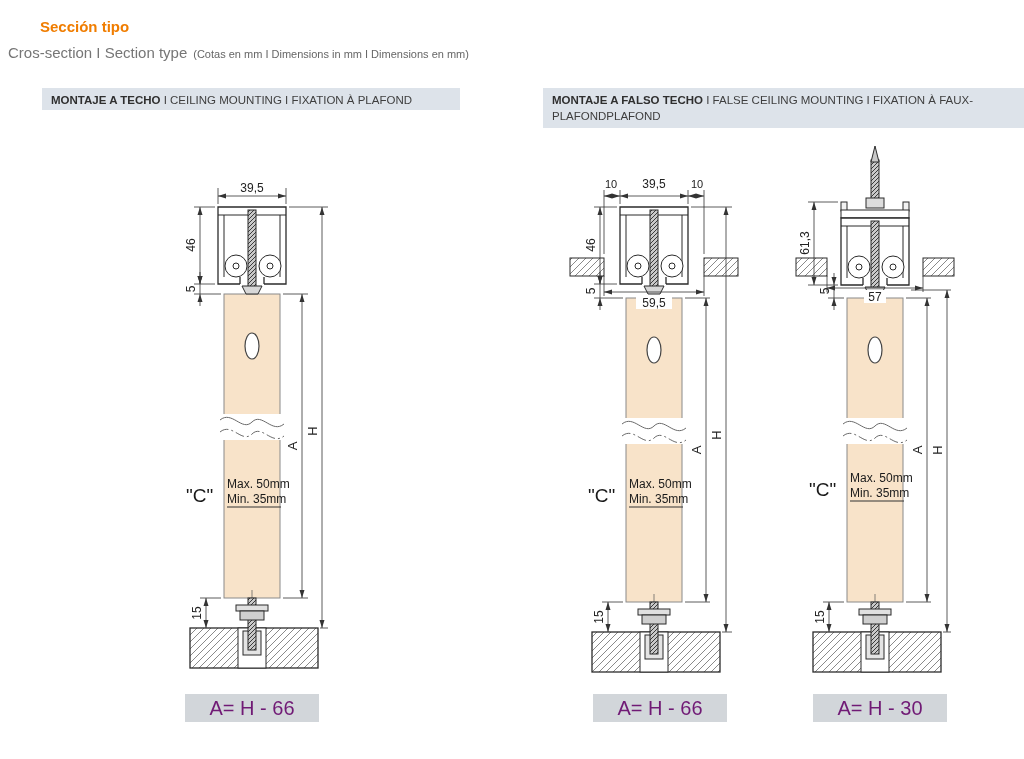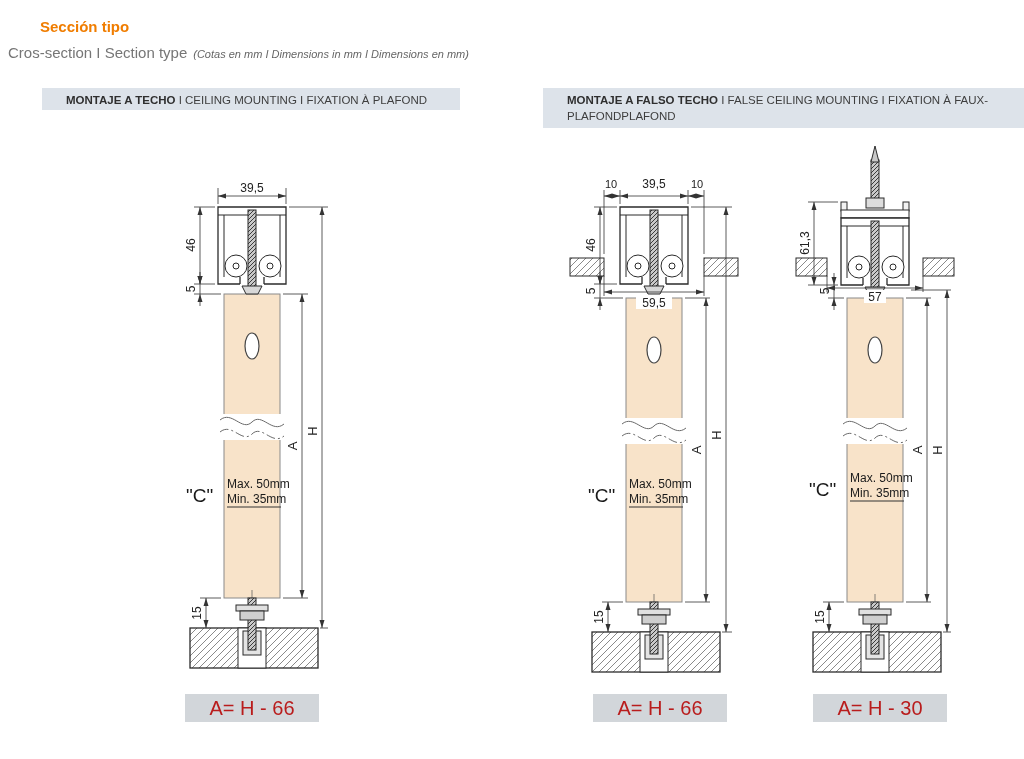--- a/index.html
+++ b/index.html
@@ -1,30 +1,30 @@
 <!DOCTYPE html>
 <html><head>
 <meta charset="utf-8">
 <style>
   * { margin:0; padding:0; box-sizing:border-box; }
   html,body { background:#ffffff; }
   .canvas { position:relative; width:1024px; height:759px; background:#fff;
             font-family:"Liberation Sans", sans-serif; overflow:hidden; }
   .title { position:absolute; left:8px; top:18px; font-size:15px; font-weight:bold; color:#F07D00;margin-left:32px; }
   .subtitle { position:absolute; left:8px; top:44px; font-size:15px; color:#767676; }
-  .subtitle .units { font-size:11px; color:#666; margin-left:6px;font-style:italic; }
+  .subtitle .units { font-size:11px; color:#666; margin-left:6px; }
   .hdr { position:absolute; background:#DDE3EA; color:#3e3e3e; font-size:11.5px;
-         line-height:1.4; padding:4px 24px; white-space:pre-wrap; }
+         line-height:1.4; padding:4px 9px; white-space:pre-wrap; }
   .hdr b { color:#2f2f2f; }
   .hdr1 { left:42px; top:88px; width:418px; height:22px; padding-top:4px; white-space:nowrap; overflow:hidden;}
   .hdr2 { left:543px; top:88px; width:504px; min-height:22px; }
   .dwg { position:absolute; }
   svg text { font-family:"Liberation Sans", sans-serif; }
   .formula { position:absolute; top:694px; width:134px; height:28px; background:#D2D6DA;
-             color:#b91c1c; font-size:20px; display:flex; align-items:center; justify-content:center; }
+             color:#701a75; font-size:20px; display:flex; align-items:center; justify-content:center; }
   .f1 { left:185px; } .f2 { left:593px; } .f3 { left:813px; }
 </style>
 </head>
 <body>
 
 <div class="canvas">
 
   <div class="title">Sección tipo</div>
   <div class="subtitle">
     <span>Cros-section I Section type</span><span class="units">(Cotas en mm I Dimensions in mm I Dimensions en mm)</span>

